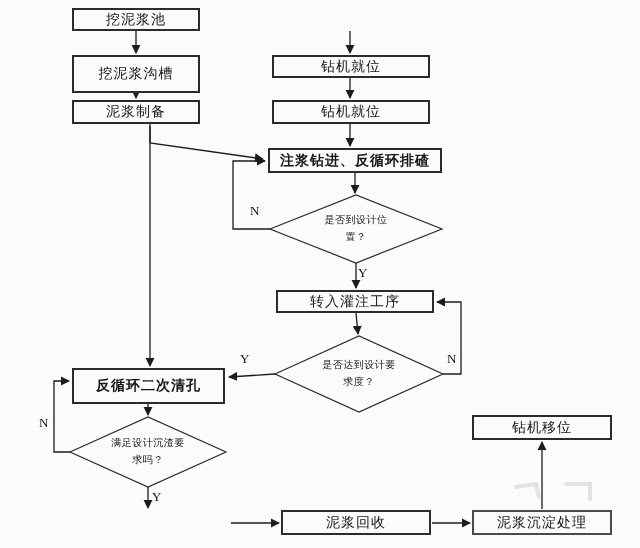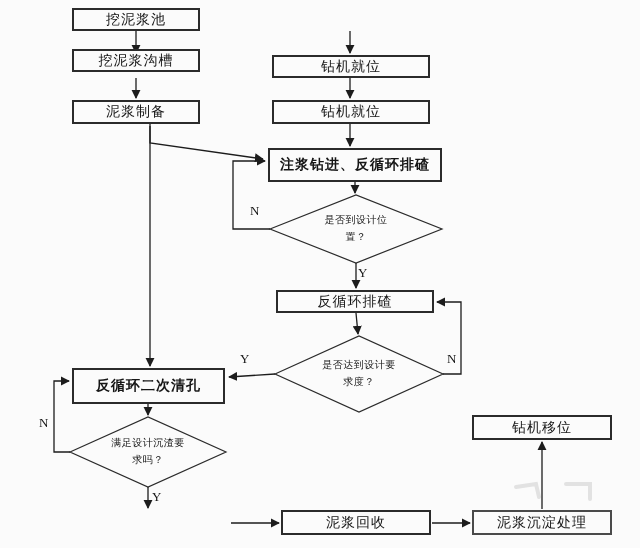--- a/index.html
+++ b/index.html
@@ -64,29 +64,29 @@
     <polygon points="70,452 148,417 226,452 148,487" fill="#fbfbfb" stroke="#2b2b2b" stroke-width="1.2"></polygon>
     <polyline points="70,452 54,452 54,381 69,381" fill="none" stroke="#1c1c1c" stroke-width="1.3" marker-end="url(#arrow)"></polyline>
     <line x1="148" y1="487" x2="148" y2="508" stroke="#1c1c1c" stroke-width="1.3" marker-end="url(#arrow)"></line>
 
     <line x1="231" y1="523" x2="279" y2="523" stroke="#1c1c1c" stroke-width="1.3" marker-end="url(#arrow)"></line>
     <line x1="432" y1="523" x2="470" y2="523" stroke="#1c1c1c" stroke-width="1.3" marker-end="url(#arrow)"></line>
     <line x1="542" y1="509" x2="542" y2="442" stroke="#1c1c1c" stroke-width="1.3" marker-end="url(#arrow)"></line>
   </svg>
 
   <div class="node" style="left:72px;top:8px;width:128px;height:23px">挖泥浆池</div>
-  <div class="node" style="left:72px;top:49px;width:128px;height:23px">挖泥浆沟槽</div>
+  <div class="node" style="left:72px;top:55px;width:128px;height:38px">挖泥浆沟槽</div>
   <div class="node" style="left:72px;top:100px;width:128px;height:24px">泥浆制备</div>
 
   <div class="node" style="left:272px;top:55px;width:158px;height:23px">钻机就位</div>
   <div class="node" style="left:272px;top:100px;width:158px;height:24px">钻机就位</div>
 
-  <div class="node bold" style="left:268px;top:148px;width:174px;height:34px">注浆钻进、反循环排碴</div>
+  <div class="node bold" style="left:268px;top:148px;width:174px;height:25px">注浆钻进、反循环排碴</div>
 
-  <div class="node" style="left:276px;top:290px;width:158px;height:23px">反循环排碴</div>
+  <div class="node" style="left:276px;top:290px;width:158px;height:23px">转入灌注工序</div>
 
   <div class="node bold" style="left:72px;top:368px;width:153px;height:36px">反循环二次清孔</div>
 
   <div class="node" style="left:281px;top:510px;width:150px;height:25px">泥浆回收</div>
   <div class="node faded" style="left:472px;top:510px;width:140px;height:25px">泥浆沉淀处理</div>
   <div class="node" style="left:472px;top:415px;width:140px;height:25px">钻机移位</div>
 
   <div class="dtext" style="left:317px;top:211px;width:78px">是否到设计位置？</div>
   <div class="dtext" style="left:109px;top:434px;width:78px">满足设计沉渣要求吗？</div>
   <div class="dtext" style="left:320px;top:356px;width:78px">是否达到设计要求度？</div>

